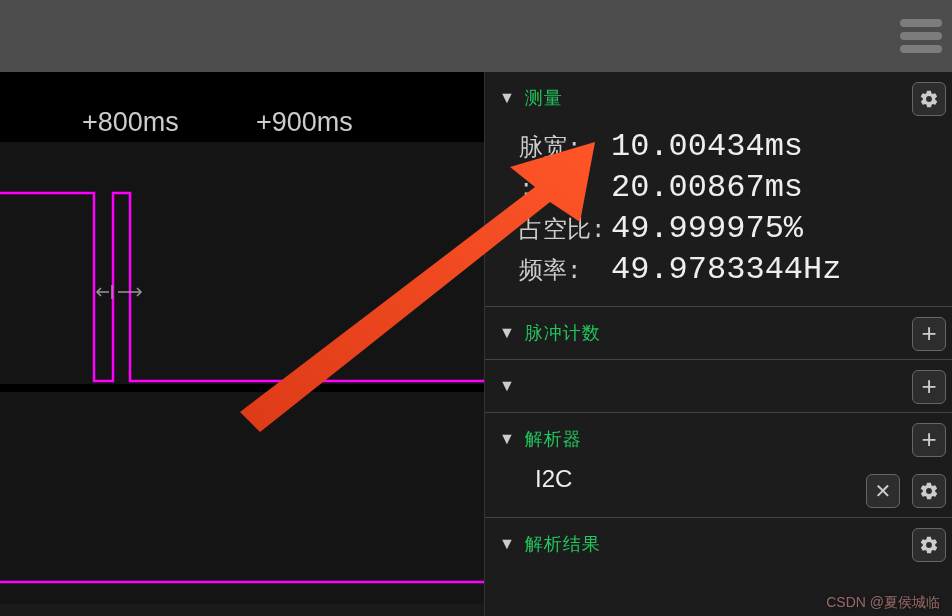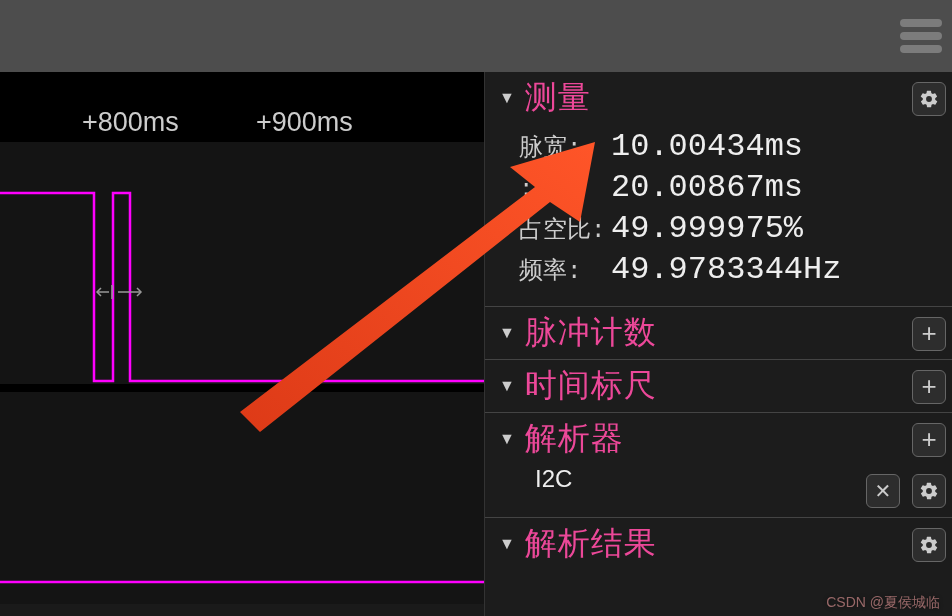--- a/index.html
+++ b/index.html
@@ -9,21 +9,21 @@
   .hamburger div { width: 42px; height: 8px; background: #7c7c7c; border-radius: 4px; margin: 5px 0; }
   .waveform-area { position: absolute; left: 0; top: 72px; width: 484px; height: 504px; background: #000; }
   .channel-strip { position: absolute; left: 0; top: 70px; width: 484px; height: 242px; background: #141414; }
   .channel-strip2 { position: absolute; left: 0; top: 320px; width: 484px; height: 212px; background: #141414; }
   .tick-label { position: absolute; color: #ccc; font-size: 27px; top: 35px; }
   .tick-line  { position: absolute; top: 70px; width: 2px; height: 8px; background: #888; }
   .right-panel { position: absolute; left: 484px; top: 72px; width: 468px; height: 544px; background: #1c1c1c; border-left: 1px solid #333; }
   .panel-section { border-bottom: 1px solid #444; padding: 0 0 0 14px; }
   .section-header { display: flex; align-items: center; height: 52px; cursor: pointer; position: relative; }
   .section-header .tri { color: #ccc; font-size: 16px; margin-right: 10px; }
-  .section-header .title { color: #ec4899; font-size: 32px; font-weight: 500; letter-spacing: 1px; font-family: Liberation Mono, monospace;}
+  .section-header .title { color: #22c55e; font-size: 18px; font-weight: 500; letter-spacing: 1px; font-family: Liberation Mono, monospace;}
   .gear-btn, .plus-btn { position: absolute; right: 6px; top: 10px; width: 34px; height: 34px; border: 1px solid #666; border-radius: 6px; background: #2d2d2d; display:flex; align-items:center; justify-content:center; cursor:pointer; }
   .gear-btn svg, .plus-btn span { color:#ccc; }
   .plus-btn span { font-size: 26px; font-weight: 400; margin-top:-2px;}
   .meas-rows { padding: 0 0 14px 20px; font-family: Liberation Mono, monospace; }
   .meas-row { display: flex; align-items: baseline; margin: 4px 0; }
   .meas-row .label { width: 92px; color: #ccc; font-size: 24px; }
   .meas-row .value { color: #eee; font-size: 32px; }
   .analyzer-item { height: 52px; display:flex; align-items:flex-start; padding-left: 36px; color:#eee; font-size:24px; position:relative; }
   .analyzer-item .gear-btn { right: 6px; top:9px;}
   .analyzer-item .x-btn  { position:absolute; right: 52px; top:9px; width:34px;height:34px;border:1px solid #666;border-radius:6px;background:#2d2d2d;display:flex;align-items:center;justify-content:center;cursor:pointer;color:#ccc;font-size:20px;}
@@ -110,21 +110,20 @@
       <span class="title">脉冲计数</span>
       <div class="plus-btn">
           <span>+</span>
         </div>
     </div>
   </div>
 
   <div class="panel-section">
     <div class="section-header">
       <span class="tri">▼</span>
-      <span class="title">时间标尺</span>
       <div class="plus-btn">
           <span>+</span>
         </div>
     </div>
   </div>
 
   <div class="panel-section">
     <div class="section-header">
       <span class="tri">▼</span>
       <span class="title">解析器</span>

